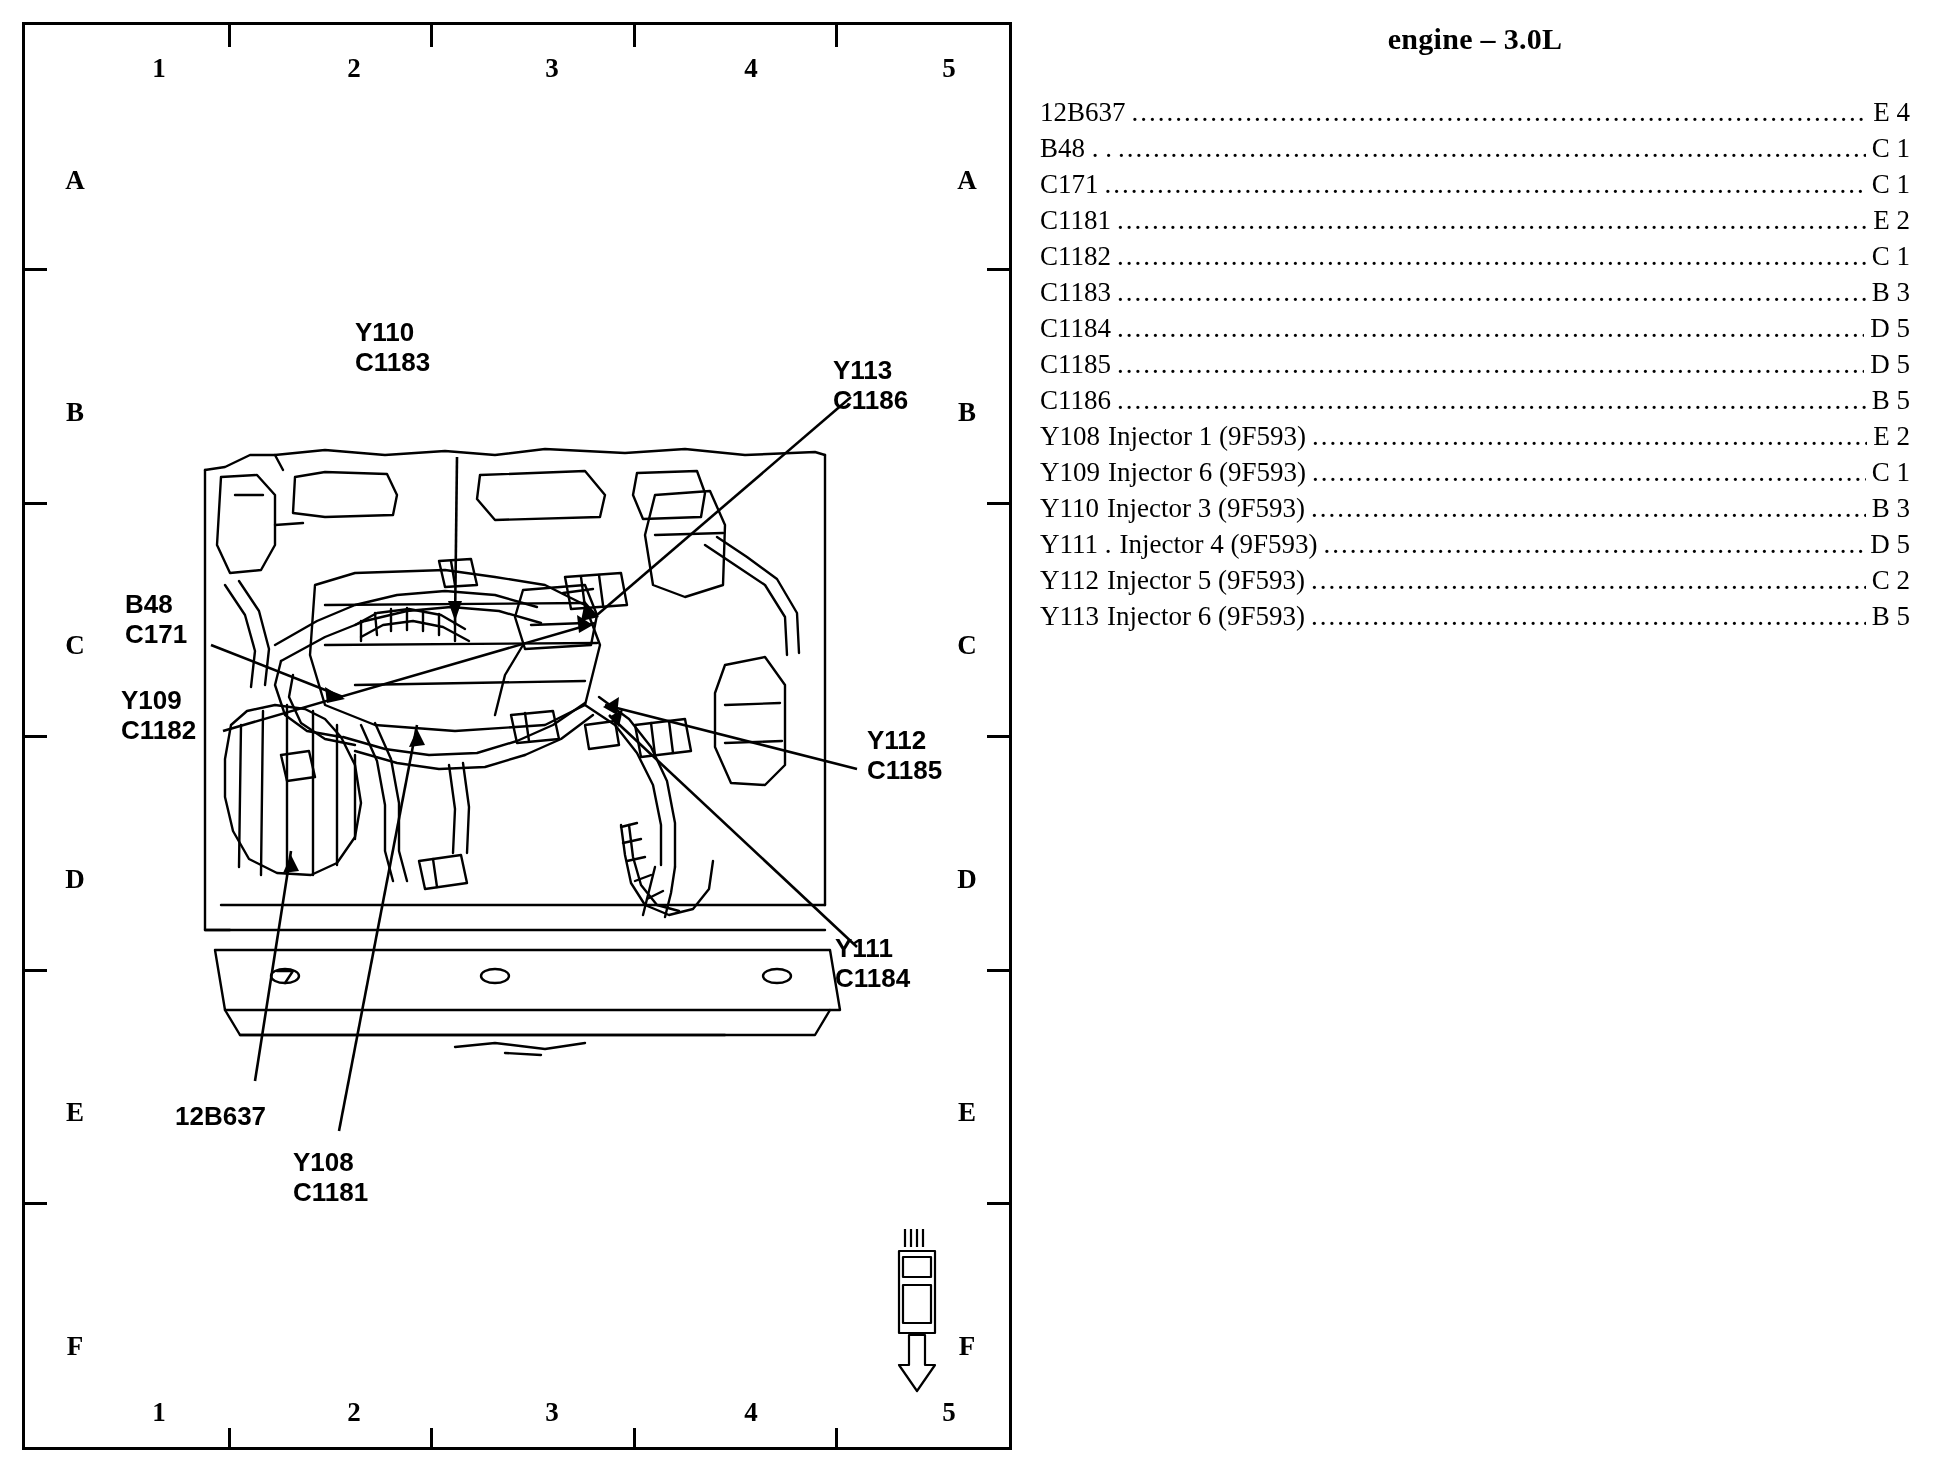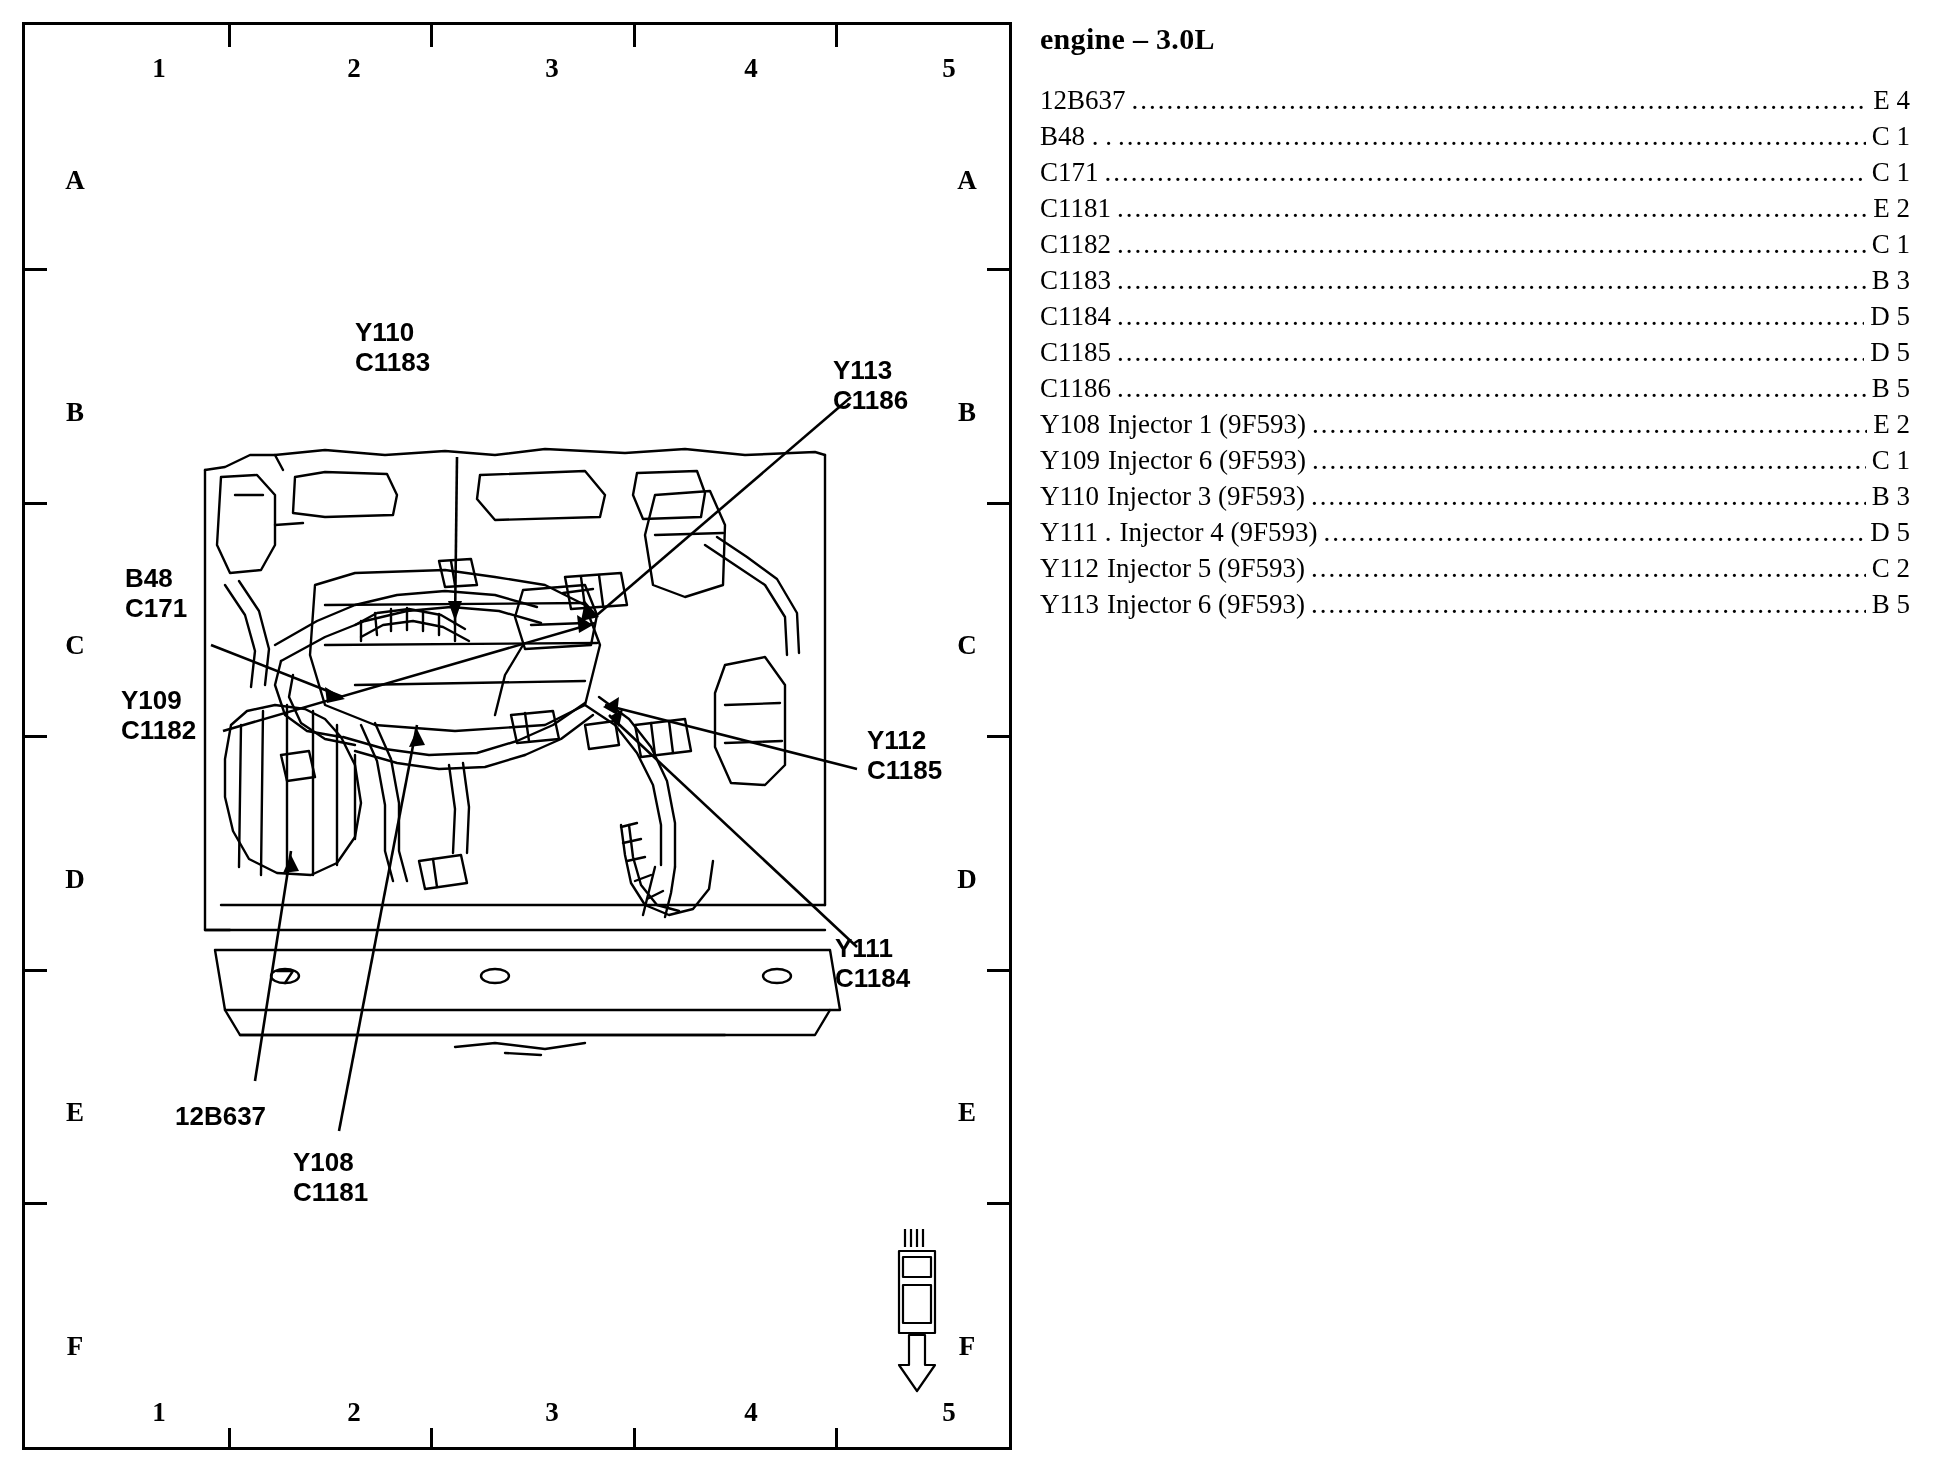--- a/index.html
+++ b/index.html
@@ -60,21 +60,22 @@
   #index-panel {
     position: absolute;
     left: 1040px;
     top: 22px;
     width: 870px;
   }
   #index-title {
     font-family: "Liberation Serif", serif;
     font-weight: bold;
     font-size: 30px;
-    margin-bottom: 26px;
+    text-align: center;
+    margin-bottom: 38px;
     letter-spacing: 0.3px;
   }
   .index-row {
     display: flex;
     align-items: baseline;
     font-family: "Liberation Serif", serif;
     font-size: 27px;
     line-height: 36px;
     color: #000;
   }
@@ -293,21 +294,21 @@
       <polygon points="584,692 598,684 594,702"></polygon>
       <polygon points="266,830 258,848 274,846"></polygon>
       <polygon points="392,704 384,722 400,720"></polygon>
     </g>
   </svg>
 
   <div class="callout" style="left:330px; top:292px;">Y110
 C1183</div>
   <div class="callout" style="left:808px; top:330px;">Y113
 C1186</div>
-  <div class="callout" style="left:100px; top:538px;">B48
+  <div class="callout" style="left:100px; top:564px;">B48
 C171</div>
   <div class="callout" style="left:96px;  top:660px;">Y109
 C1182</div>
   <div class="callout" style="left:842px; top:700px;">Y112
 C1185</div>
   <div class="callout" style="left:810px; top:908px;">Y111
 C1184</div>
   <div class="callout" style="left:150px; top:1076px;">12B637</div>
   <div class="callout" style="left:268px; top:1122px;">Y108
 C1181</div>

